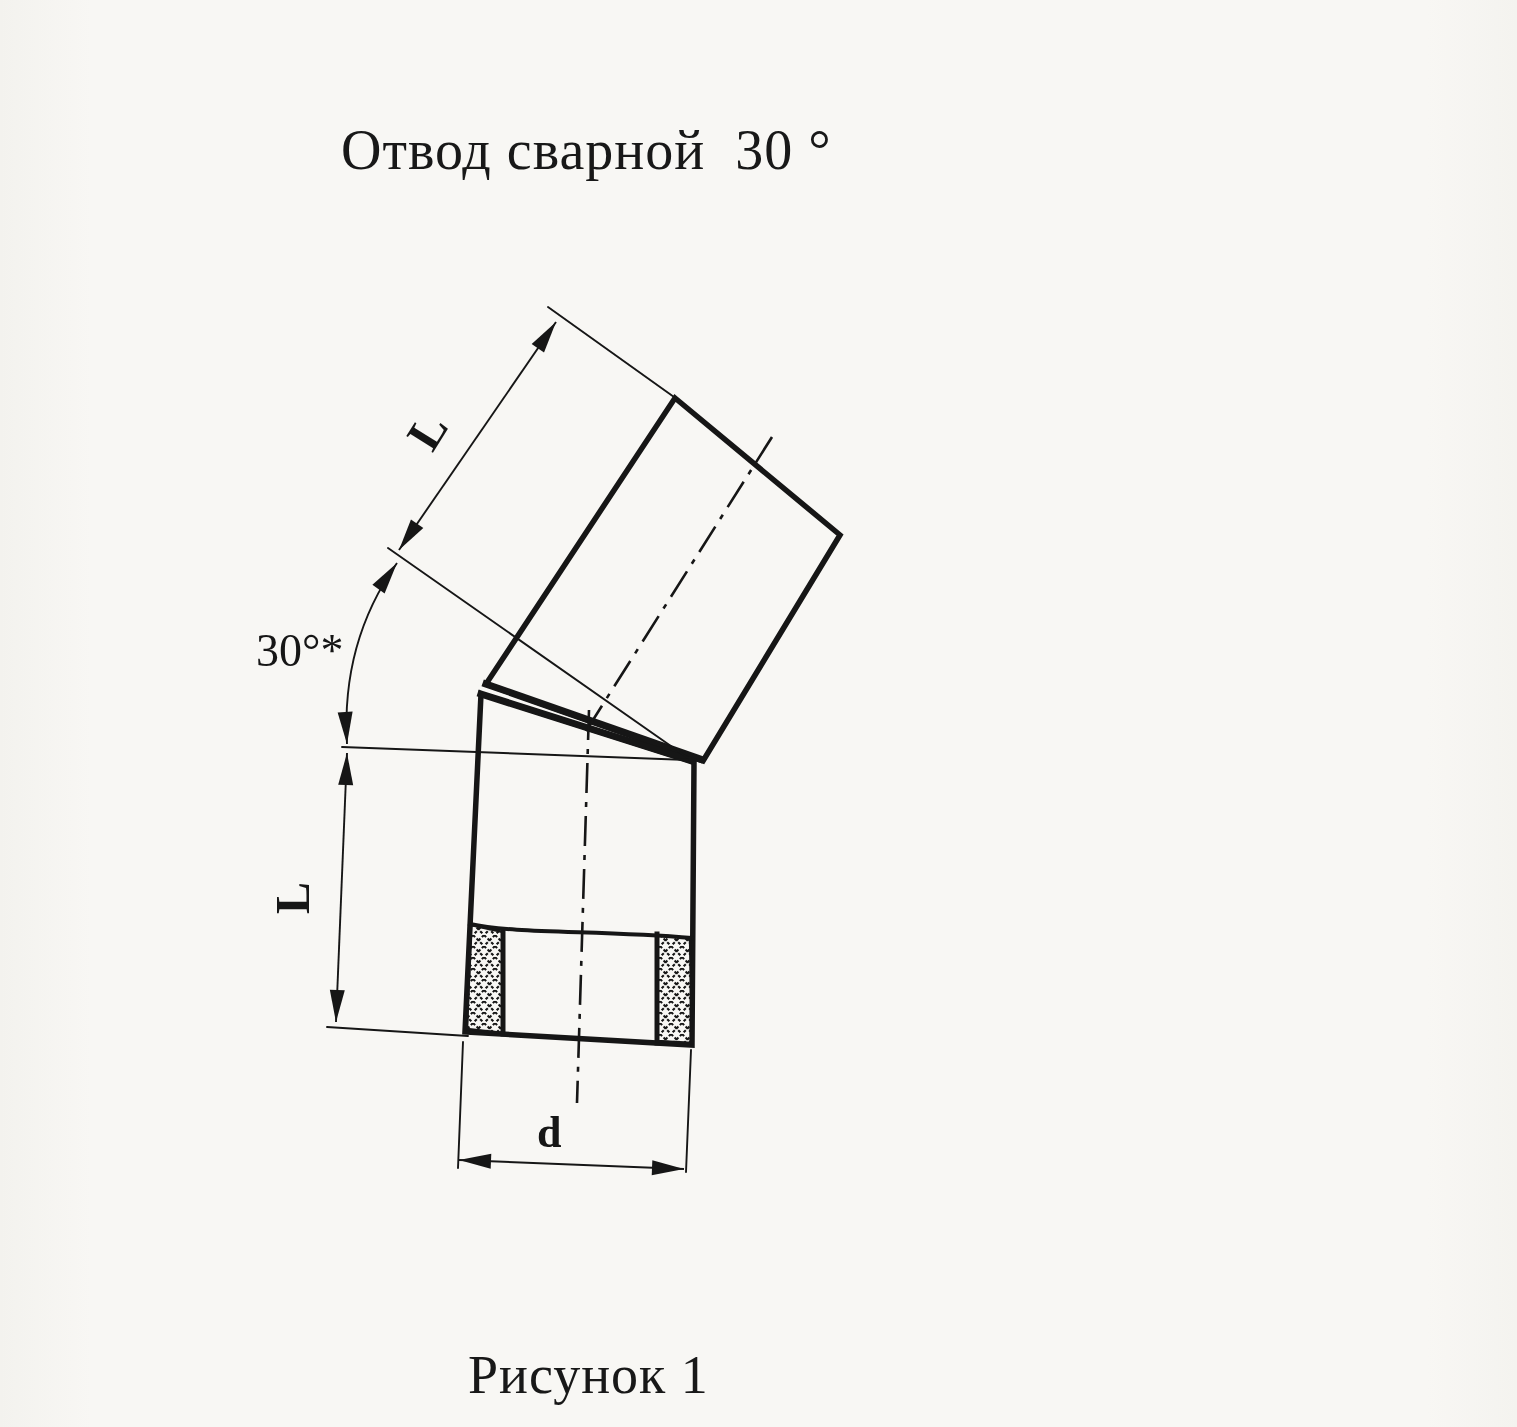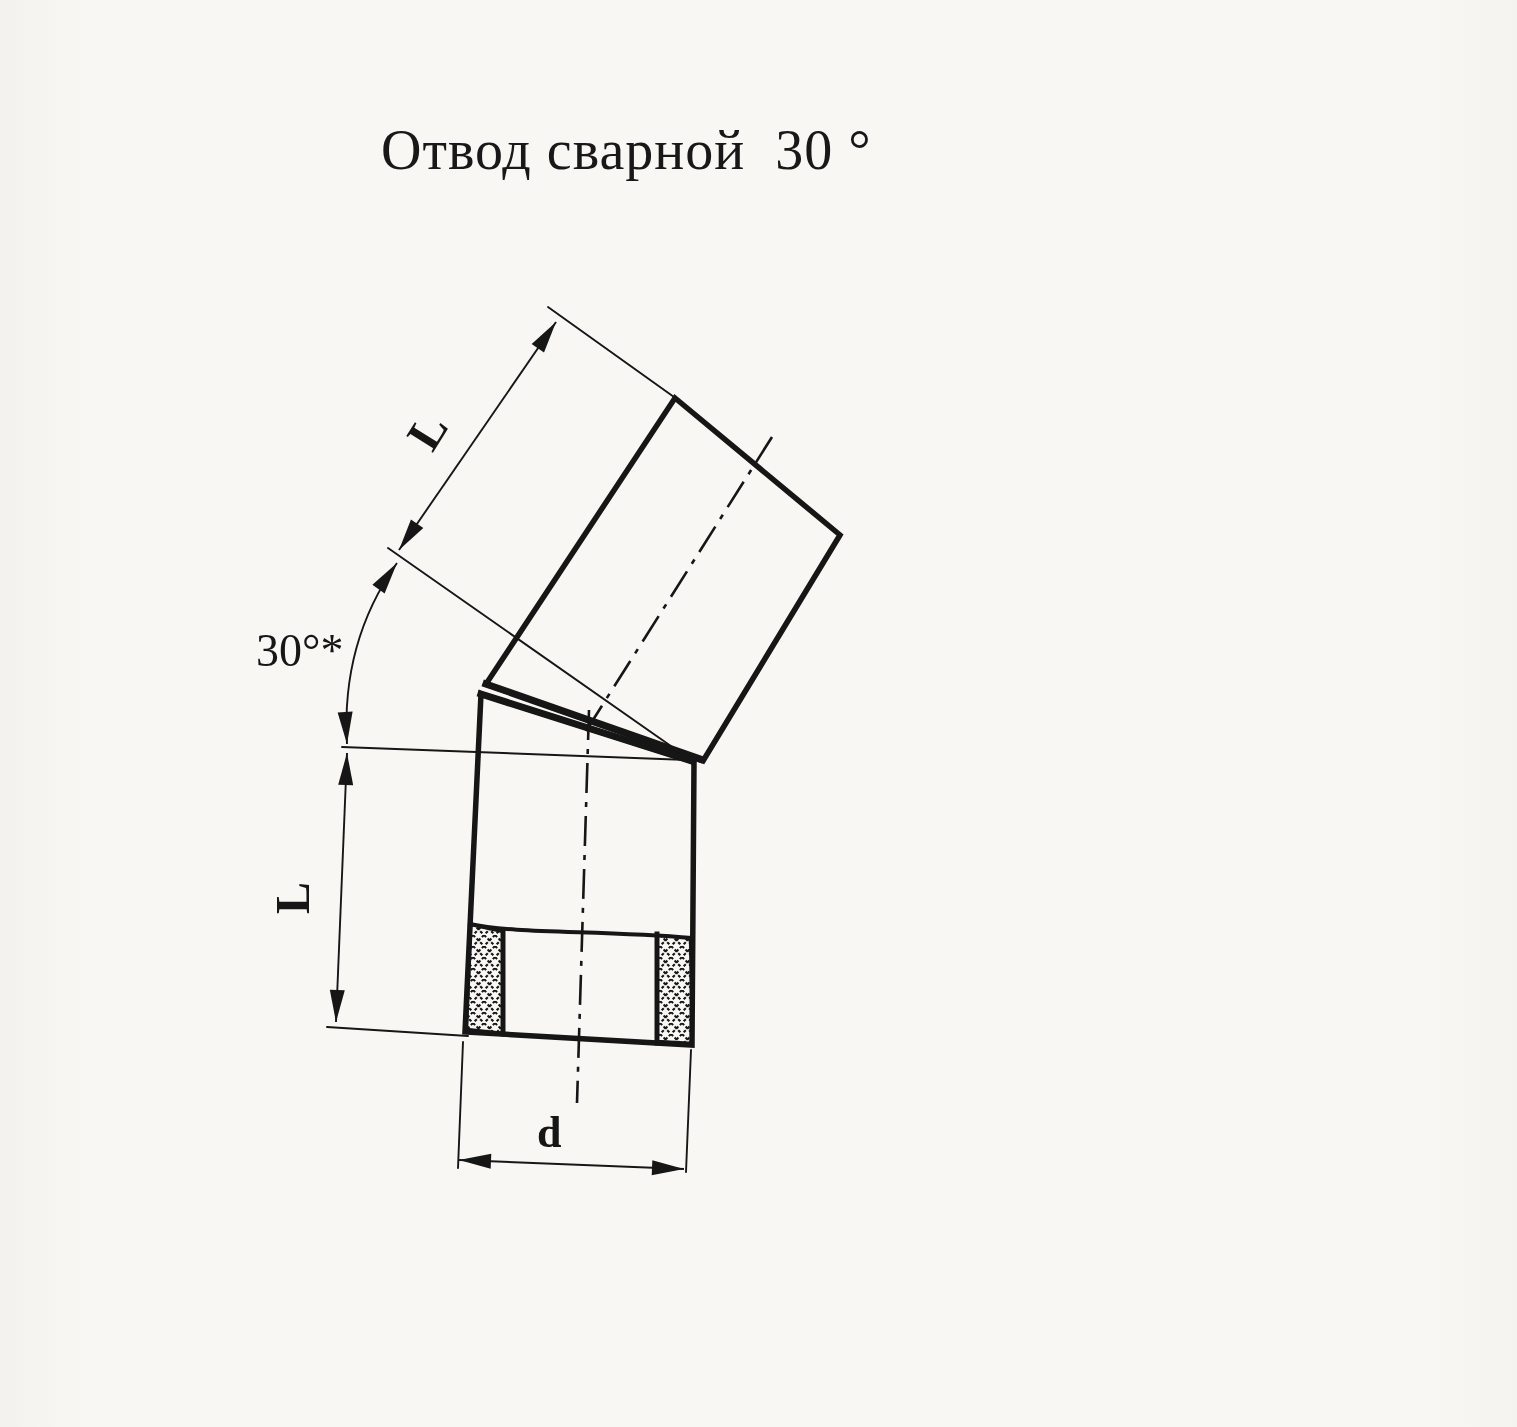--- a/index.html
+++ b/index.html
@@ -13,21 +13,20 @@
     color:#141414;
     overflow:hidden;
   }
   .title{
     position:absolute;
     left:341px; top:118px;
     font-size:56px;
     letter-spacing:1px;
     white-space:pre;
     color:#181818;
-    margin-left:40px;
   }
   .caption{
     position:absolute;
     left:468px; top:1344px;
     font-size:54px;
     letter-spacing:1px;
     color:#181818;
   }
   svg.drawing{
     position:absolute; left:0; top:0;
@@ -96,14 +95,15 @@
       <path d="M459,1160 L684,1169" marker-start="url(#arrow)" marker-end="url(#arrow)"></path>
       <path d="M397,563 Q341,642 347,744" marker-start="url(#arrow)" marker-end="url(#arrow)"></path>
     </g>
 
     <text class="lbl lbl-angle" x="256" y="666">30°*</text>
     <text class="lbl lbl-dim" text-anchor="middle" transform="translate(441,440) rotate(-58)">L</text>
     <text class="lbl lbl-dim" text-anchor="middle" transform="translate(309,898) rotate(-90)">L</text>
     <text class="lbl lbl-d" x="537" y="1147">d</text>
   </svg>
 
+  <div class="caption">Рисунок 1</div>
 
 </div>
 
 </body></html>

